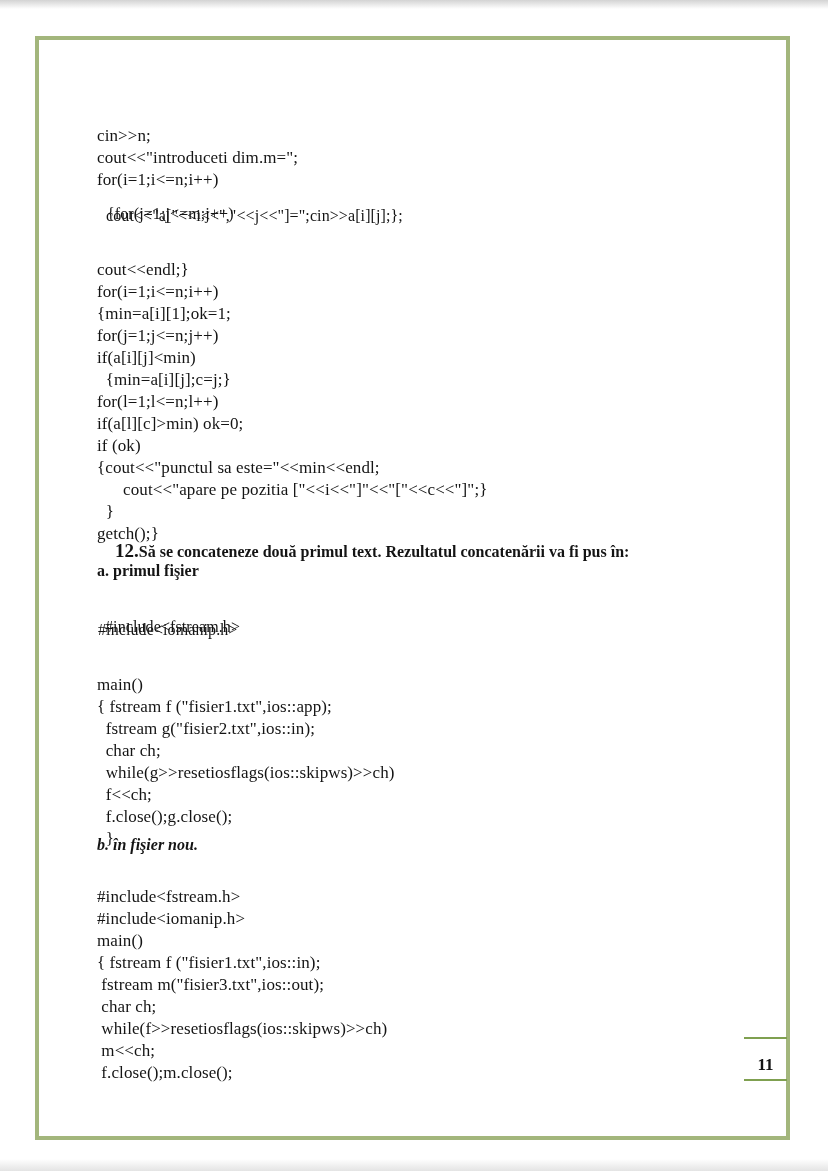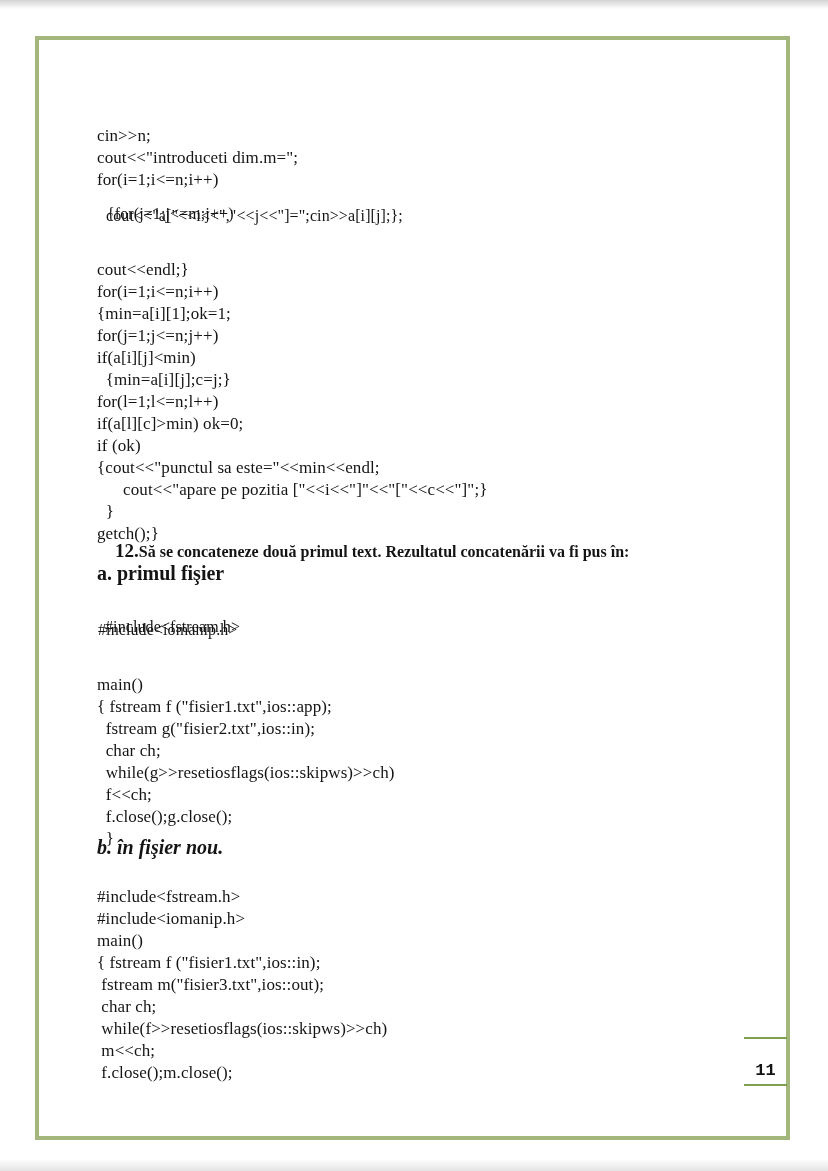--- a/index.html
+++ b/index.html
@@ -66,41 +66,40 @@
     position: absolute;
     left: 115px; top: 540px;
     font-weight: bold;
     white-space: nowrap;
   }
   .heading .hnum { font-size: 19px; }
   .heading .htext { font-size: 16px; }
   .subitem {
     position: absolute;
     font-weight: bold;
-    font-size: 20px;
+    font-size: 16px;
     white-space: pre;
   }
   .sub-a { left: 97px; top: 562px; }
   .sub-b { left: 97px; top: 836px; font-style: italic; }
   .block1a { left: 97px;  top: 97px;  }
   .o1      { left: 99px;  top: 203px; }
   .block1b { left: 97px;  top: 231px; }
   .o2      { left: 97px;  top: 616px; }
   .block2  { left: 97px;  top: 646px; }
   .block3  { left: 97px;  top: 858px; }
   .pagenum-box {
     position: absolute;
     left: 744px; top: 1037px;
     width: 43px;
     box-sizing: border-box;
     border-top: 2px solid var(--rule-green, #7fa050);
     border-bottom: 2px solid var(--rule-green, #7fa050);
     text-align: center;
-    padding: 22px 0 4px 0;
-    font-family: Liberation Mono, monospace;
+    padding: 16px 0 4px 0;
   }
   .pagenum-box .num {
     font-weight: bold;
     font-size: 17px;
   }
 </style>
 </head>
 <body>
 
 <div class="scan-edge-top"></div>

